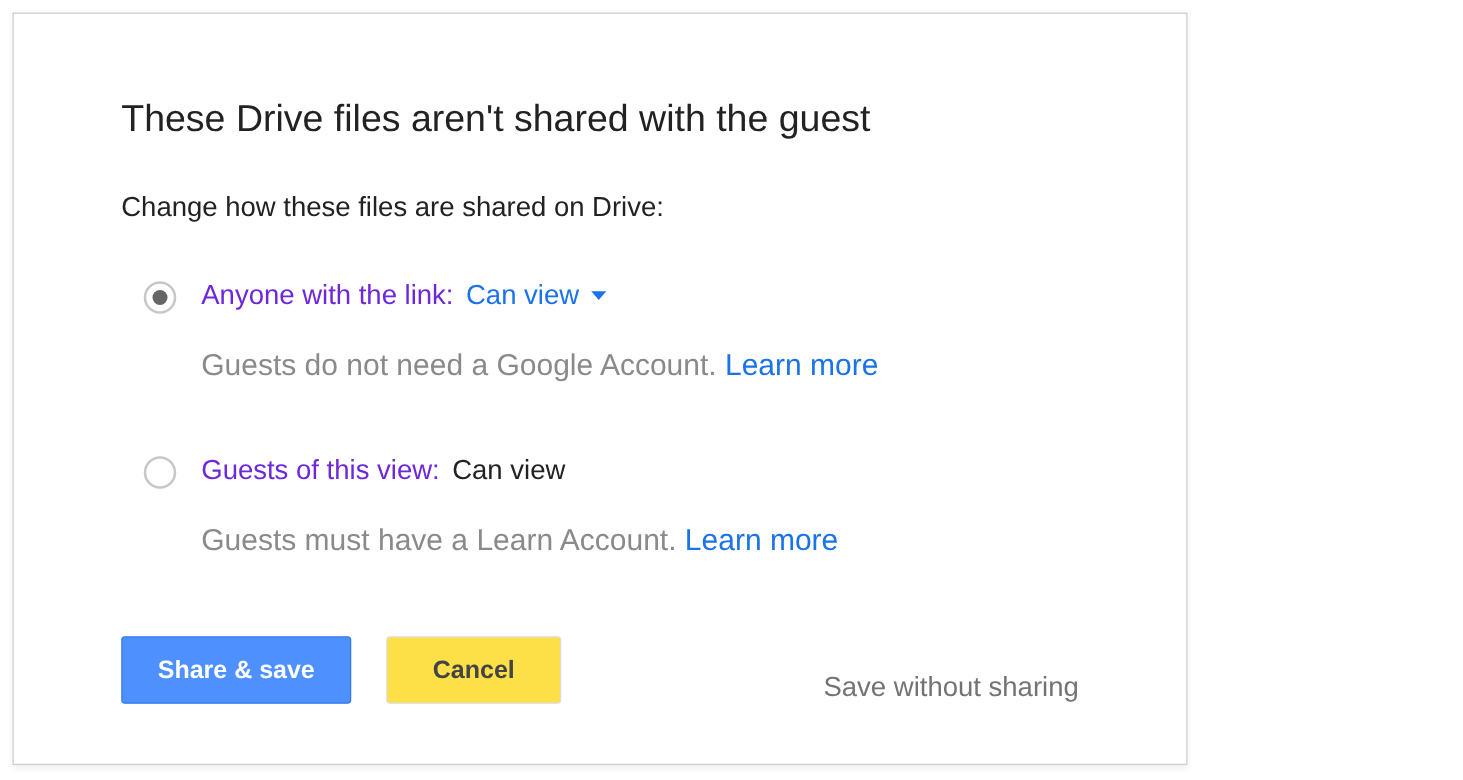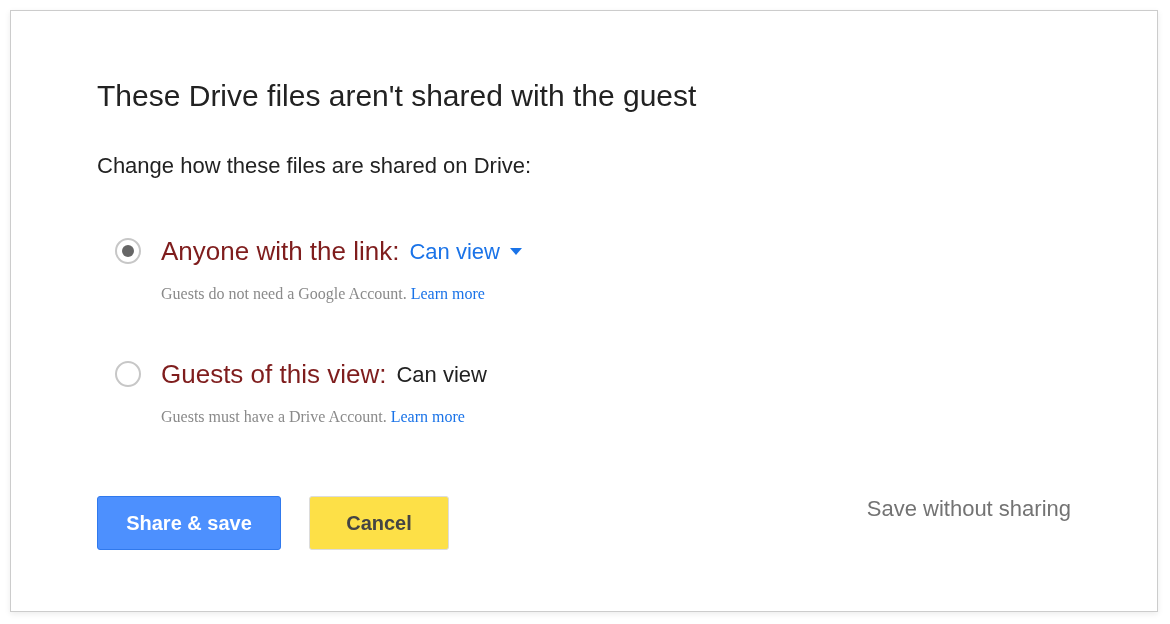--- a/index.html
+++ b/index.html
@@ -6,39 +6,39 @@
       box-sizing: border-box;
       margin: 0;
       padding: 0;
     }
     body {
       font-family: Arial, "Helvetica Neue", Helvetica, sans-serif;
       background: #ffffff;
       padding: 10px;
     }
     .dialog {
-      width: 1148px;
+      width: 940px;
       height: 602px;
       border: 1px solid #cccccc;
       background: #ffffff;
       padding: 68px 86px 48px 86px;
       position: relative;
       box-shadow: 0 2px 6px rgba(0,0,0,0.08);
     }
     .dialog-title {
       font-size: 30px;
       font-weight: 400;
       color: #222222;
       margin-bottom: 40px;
     }
     .dialog-subtitle {
       font-size: 22px;
       font-weight: 400;
       color: #222222;
-      margin-bottom: 57px;
+      margin-bottom: 44px;
     }
     .option {
       display: flex;
       align-items: flex-start;
       margin-bottom: 56px;
       padding-left: 18px;
     }
     .radio-wrap {
       width: 26px;
       height: 26px;
@@ -64,22 +64,22 @@
       flex: 1;
     }
     .option-line {
       display: flex;
       align-items: center;
       gap: 10px;
       font-size: 22px;
       color: #222222;
     }
     .option-label {
-      font-size: 26px;
-      color: #7f1d1d;
+      font-size: 22px;
+      color: #6d28d9;
     }
     .permission-dropdown {
       color: #1a73e8;
       font-size: 22px;
       display: inline-flex;
       align-items: center;
       gap: 8px;
       cursor: pointer;
     }
     .permission-static {
@@ -88,34 +88,33 @@
     }
     .caret-down {
       width: 0;
       height: 0;
       border-left: 6px solid transparent;
       border-right: 6px solid transparent;
       border-top: 7px solid #1a73e8;
       margin-left: 2px;
     }
     .option-help {
-      font-size: 16px;
+      font-size: 24px;
       color: #8a8a8a;
-      margin-top: 18px;
-      font-family: Liberation Serif, serif;
+      margin-top: 30px;
     }
     .learn-more {
       color: #1a73e8;
       cursor: pointer;
     }
     .actions {
       display: flex;
-      align-items: flex-start;
+      align-items: flex-end;
       position: absolute;
-      bottom: 61px;
+      bottom: 48px;
       left: 86px;
       right: 86px;
     }
     .btn {
       height: 54px;
       padding: 0 22px;
       font-size: 20px;
       font-weight: 700;
       border-radius: 3px;
       display: inline-flex;
@@ -169,21 +168,21 @@
   </div>
 
   <div class="option">
     <div class="radio-wrap"></div>
     <div class="option-content">
       <div class="option-line">
         <span class="option-label">Guests of this view:</span>
         <span class="permission-static">Can view</span>
       </div>
       <p class="option-help">
-        <span>Guests must have a Drive Account.</span>
+        <span>Guests must have a Learn Account.</span>
         <span> </span>
         <span class="learn-more">Learn more</span>
       </p>
     </div>
   </div>
 
   <div class="actions">
     <div class="btn btn-primary">Share &amp; save</div>
     <div class="btn btn-secondary">Cancel</div>
     <span class="link-action">Save without sharing</span>

